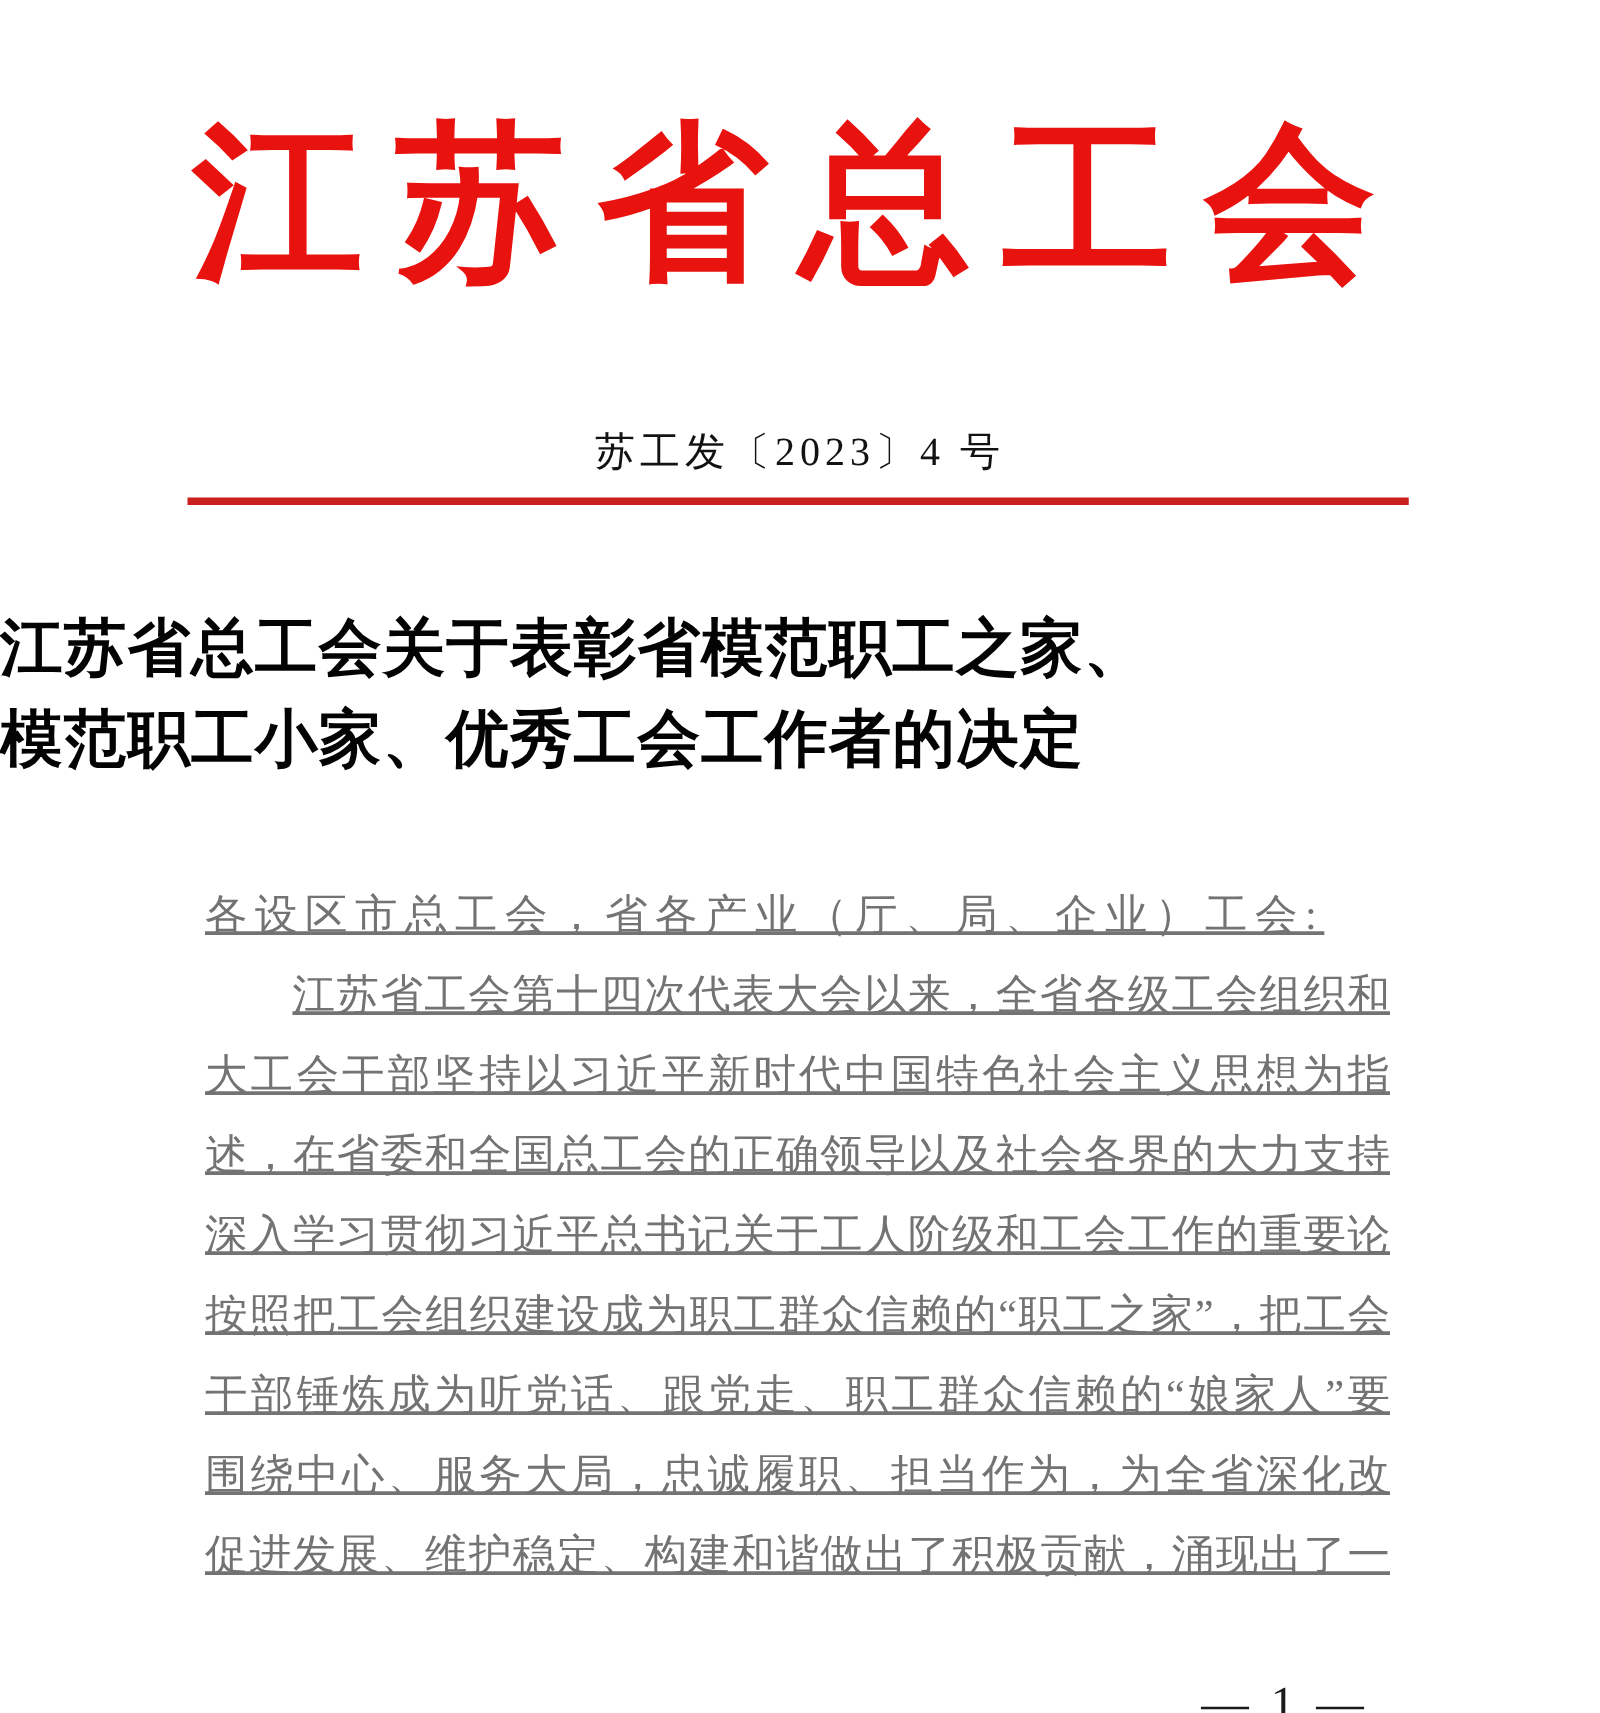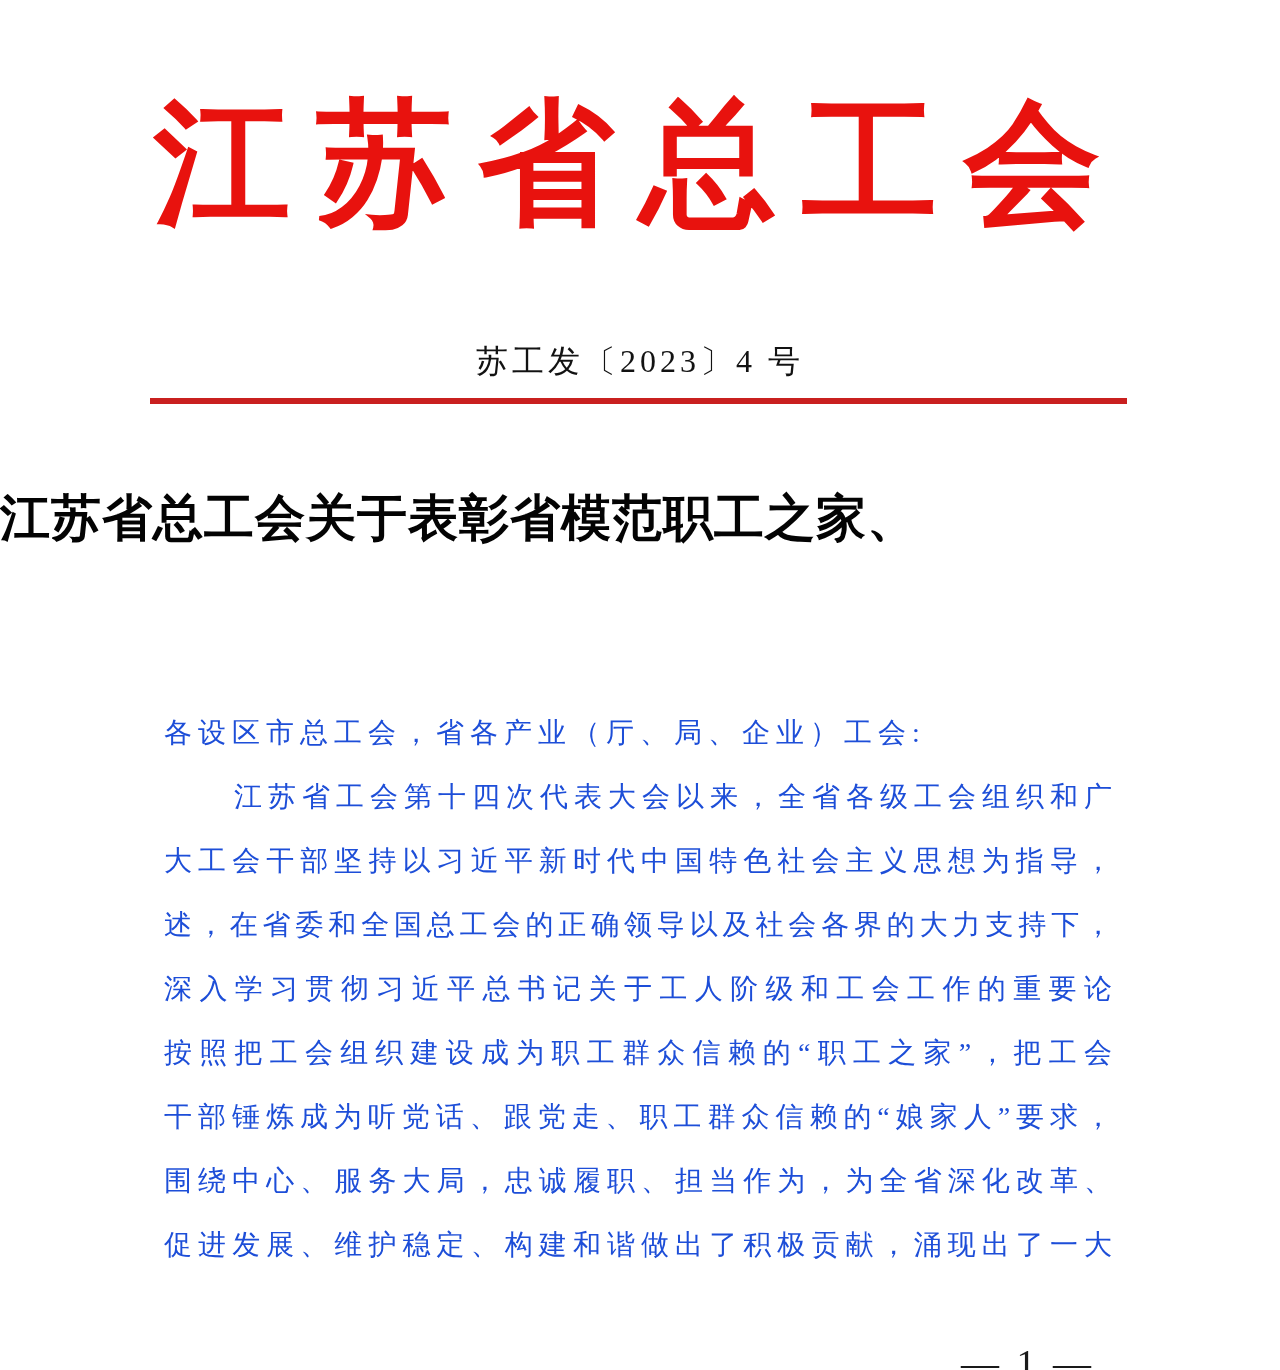--- a/index.html
+++ b/index.html
@@ -44,22 +44,23 @@
     font-size: 50px;
     font-weight: bold;
     line-height: 73px;
     color: #030303;
     letter-spacing: 1px;
   }
   .body-block {
     position: absolute;
     top: 657px; left: 164px;
     width: 948px;
-    font-size: 28px;
-    color: #1d4ed8;
+    font-size: 34px;
+    color: #737373;
+    text-decoration: underline;
   }
   .body-line {
     height: 64px;
     line-height: 64px;
     overflow: hidden;
   }
   .salutation {
     text-align: left;
     letter-spacing: 6px;
   }
@@ -86,20 +87,21 @@
 <div class="page">
 
   <div class="letterhead">江苏省总工会</div>
 
   <div class="doc-number">苏工发〔2023〕4 号</div>
 
   <div class="red-rule"></div>
 
   <div class="doc-title">
     <div>江苏省总工会关于表彰省模范职工之家、</div>
+    <div>模范职工小家、优秀工会工作者的决定</div>
   </div>
 
   <div class="body-block">
     <div class="body-line salutation">各设区市总工会，省各产业（厅、局、企业）工会:</div>
     <div>
         <div class="body-line just indent">江苏省工会第十四次代表大会以来，全省各级工会组织和广</div>
         <div class="body-line just">大工会干部坚持以习近平新时代中国特色社会主义思想为指导，</div>
         <div class="body-line just">述，在省委和全国总工会的正确领导以及社会各界的大力支持下，</div>
         <div class="body-line just">深入学习贯彻习近平总书记关于工人阶级和工会工作的重要论</div>
         <div class="body-line just">按照把工会组织建设成为职工群众信赖的“职工之家”，把工会</div>

